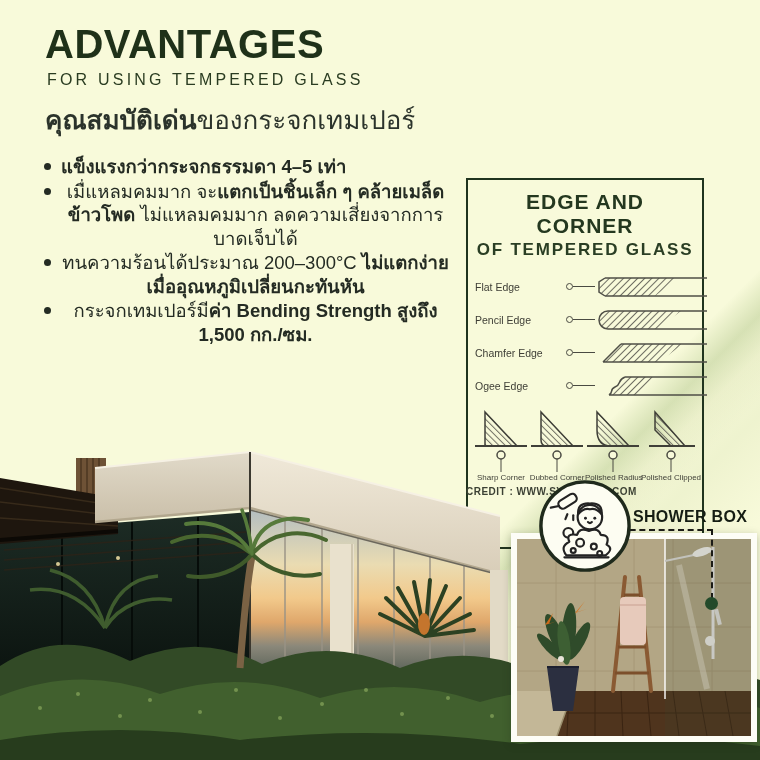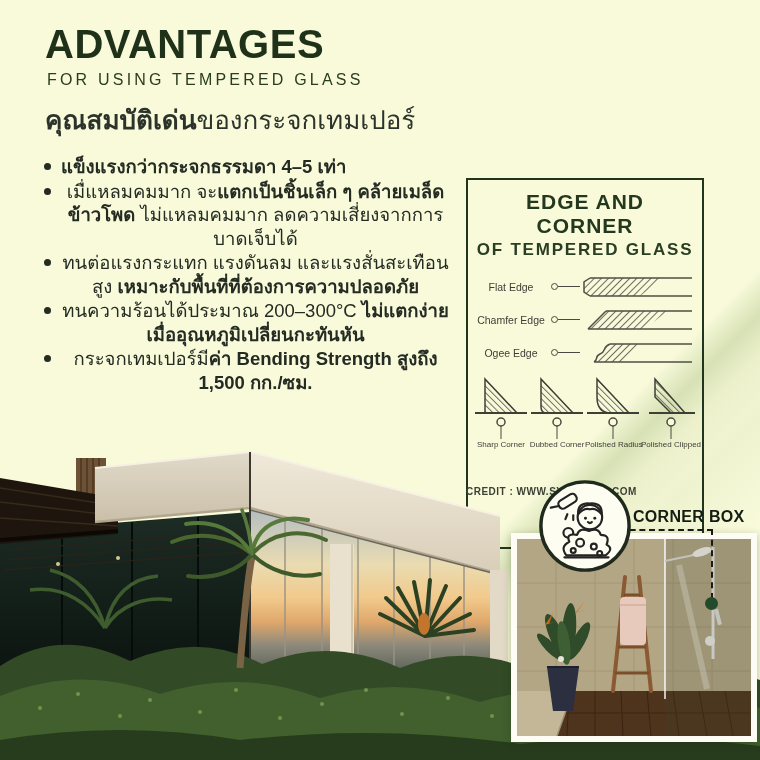--- a/index.html
+++ b/index.html
@@ -28,21 +28,21 @@
   .benefit .dot{flex:0 0 7px;width:7px;height:7px;border-radius:50%;background:#242b23;margin:8px 10px 0 0;}
   .benefit .txt{font-size:18.5px;line-height:23.5px;color:#242b23;overflow-wrap:anywhere;}
   .benefit .txt .b{font-weight:800;}
 
   
   .diagram{position:absolute;left:466px;top:151px;width:238px;height:371px;border:2.5px solid #20341e;box-sizing:border-box;padding:6px 7px 0 7px;margin-top:27px;}
   .diagram .t1{text-align:center;font-size:21px;font-weight:800;letter-spacing:1px;color:#24381f;margin-top:4px;}
   .diagram .t2{text-align:center;font-size:17px;font-weight:600;letter-spacing:1.8px;color:#2a3e24;margin-top:2px;}
   .edge-rows{margin-top:10px;}
   .edge-row{display:flex;align-items:center;height:33px;}
-  .edge-row .lbl{flex:0 0 72px;text-align:center;font-size:10.5px;color:#3e3e36;padding-right:4px;white-space:nowrap;}
+  .edge-row .lbl{flex:0 0 72px;text-align:left;font-size:10.5px;color:#3e3e36;padding-right:19px;white-space:nowrap;}
   .edge-row .ring{flex:0 0 7px;width:7px;height:7px;border:1.5px solid #4a4a42;border-radius:50%;background:#f8fada;box-sizing:border-box;}
   .edge-row .lead{flex:0 0 22px;height:1.5px;background:#4a4a42;}
   .edge-row svg{flex:0 0 114px;display:block;}
   .corners{display:flex;justify-content:center;margin-top:8px;}
   .corner-col{width:56px;text-align:center;}
   .corner-col svg{display:block;margin:0 auto;}
   .corner-col .clbl{font-size:8px;color:#3e3e36;white-space:nowrap;margin-top:1px;}
   .credit{position:absolute;left:466px;top:442px;font-size:10px;font-weight:600;letter-spacing:.5px;color:#3c4134;margin-top:44px;}
 
   
@@ -87,44 +87,49 @@
       <div class="benefit">
         <span class="dot"></span>
         <span class="txt"><span class="b">แข็งแรงกว่ากระจกธรรมดา 4–5 เท่า</span></span>
       </div>
       <div class="benefit">
         <span class="dot"></span>
         <span class="txt"><span>เมื่แหลมคมมาก จะ</span><span class="b">แตกเป็นชิ้นเล็ก ๆ คล้ายเมล็ดข้าวโพด</span><span> ไม่แหลมคมมาก ลดความเสี่ยงจากการบาดเจ็บได้</span></span>
       </div>
       <div class="benefit">
         <span class="dot"></span>
-        <span class="txt"><span>ทนต่อแรงกระแทก แรงดันลม และแรงสั่นสะเทือนสูง </span><span class="b">เหมาะกับพื้นที่ที่ต้องการความปลอดภัย</span></span>
-      </div>
-      <div class="benefit">
-        <span class="dot"></span>
         <span class="txt"><span>ทนความร้อนได้ประมาณ 200–300°C </span><span class="b">ไม่แตกง่ายเมื่ออุณหภูมิเปลี่ยนกะทันหัน</span></span>
       </div>
       <div class="benefit">
         <span class="dot"></span>
         <span class="txt"><span>กระจกเทมเปอร์มี</span><span class="b">ค่า Bending Strength สูงถึง 1,500 กก./ซม.</span></span>
       </div>
     </div>
 
   <div class="diagram">
     <div class="t1">EDGE AND CORNER</div>
     <div class="t2">OF TEMPERED GLASS</div>
 
     <div class="edge-rows">
       <div class="edge-row">
         <span class="lbl">Flat Edge</span>
         <span class="ring"></span>
           <span class="lead"></span>
         <svg width="114" height="24" viewBox="0 0 114 24">
           <path d="M10 3 L84 3 L60 21 L10 21 L4 17 L4 7 Z" fill="url(#hatchA)" stroke="none"></path>
           <path d="M10 3 H112 M10 21 H112 M10 3 L4 7 V17 L10 21" fill="none" stroke="#4f4f47" stroke-width="1.5"></path>
+        </svg>
+      </div>
+      <div class="edge-row">
+        <span class="lbl">Pencil Edge</span>
+        <span class="ring"></span>
+          <span class="lead"></span>
+        <svg width="114" height="24" viewBox="0 0 114 24">
+          <path d="M13 3 H86 L62 21 H13 A9 9 0 0 1 13 3 Z" fill="url(#hatchA)" stroke="none"></path>
+          <path d="M13 3 H112 M13 21 H112 M13 3 A9 9 0 0 0 13 21" fill="none" stroke="#4f4f47" stroke-width="1.5"></path>
         </svg>
       </div>
       <div class="edge-row">
         <span class="lbl">Chamfer Edge</span>
         <span class="ring"></span>
           <span class="lead"></span>
         <svg width="114" height="24" viewBox="0 0 114 24">
           <path d="M26 3 L88 3 L64 21 L8 21 Z" fill="url(#hatchA)" stroke="none"></path>
           <path d="M26 3 H112 M8 21 H112 M26 3 L8 21" fill="none" stroke="#4f4f47" stroke-width="1.5"></path>
         </svg>
@@ -377,21 +382,21 @@
           <line x1="98" y1="134" x2="132" y2="134"></line>
       </g>
       <rect x="103" y="58" width="26" height="48" rx="4" fill="#e7cabb"></rect>
       <line x1="103" y1="66" x2="129" y2="66" stroke="#d8b5a6" stroke-width="2"></line>
     </svg>
   </div>
 
   <div class="dash-h"></div>
   <div class="dash-v"></div>
   <div class="dash-dot"></div>
-  <div class="shower-label">CORNER BOX</div>
+  <div class="shower-label">SHOWER BOX</div>
 
   <div class="shower-badge">
     <svg width="98" height="98" viewBox="0 0 100 100">
       <circle cx="50" cy="50" r="45" fill="#fdfdf2" stroke="#1f2a1c" stroke-width="3.5"></circle>
       <g fill="none" stroke="#232323" stroke-width="2.2" stroke-linecap="round" stroke-linejoin="round">
 
         <g transform="rotate(-32 33 26)">
           <rect x="23" y="20" width="20" height="9" rx="4"></rect>
           <line x1="23" y1="24" x2="15" y2="21"></line>
         </g>

